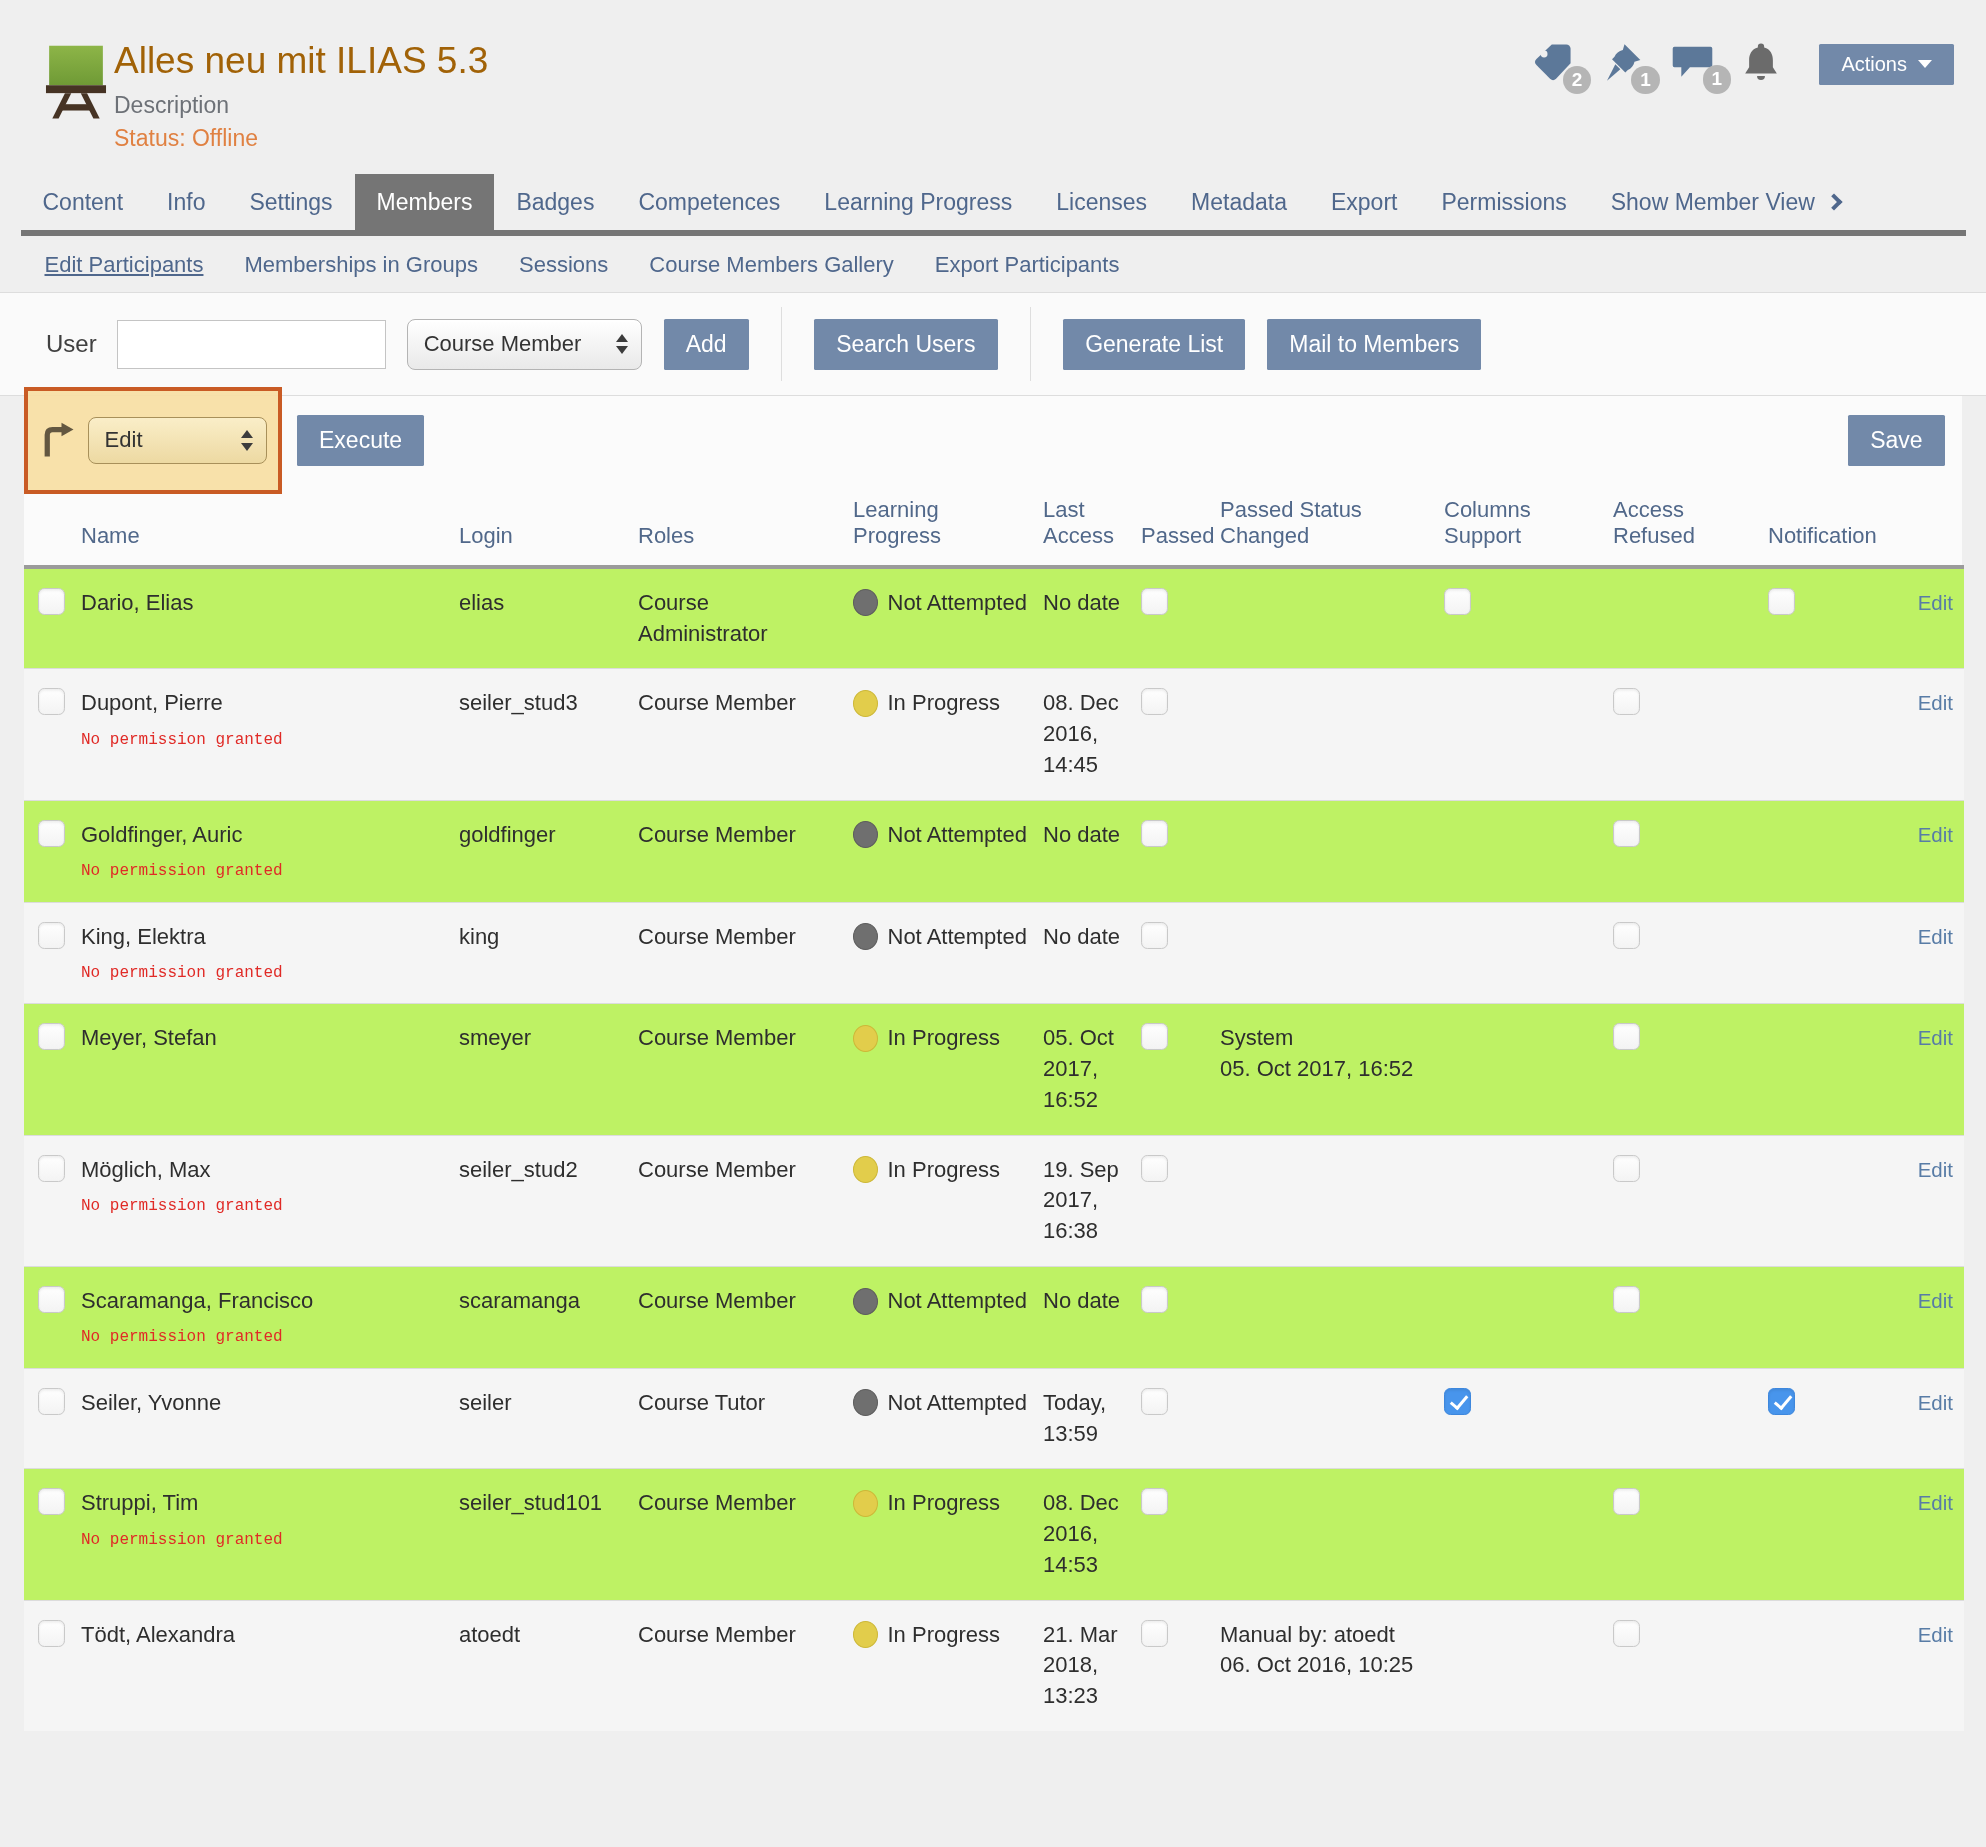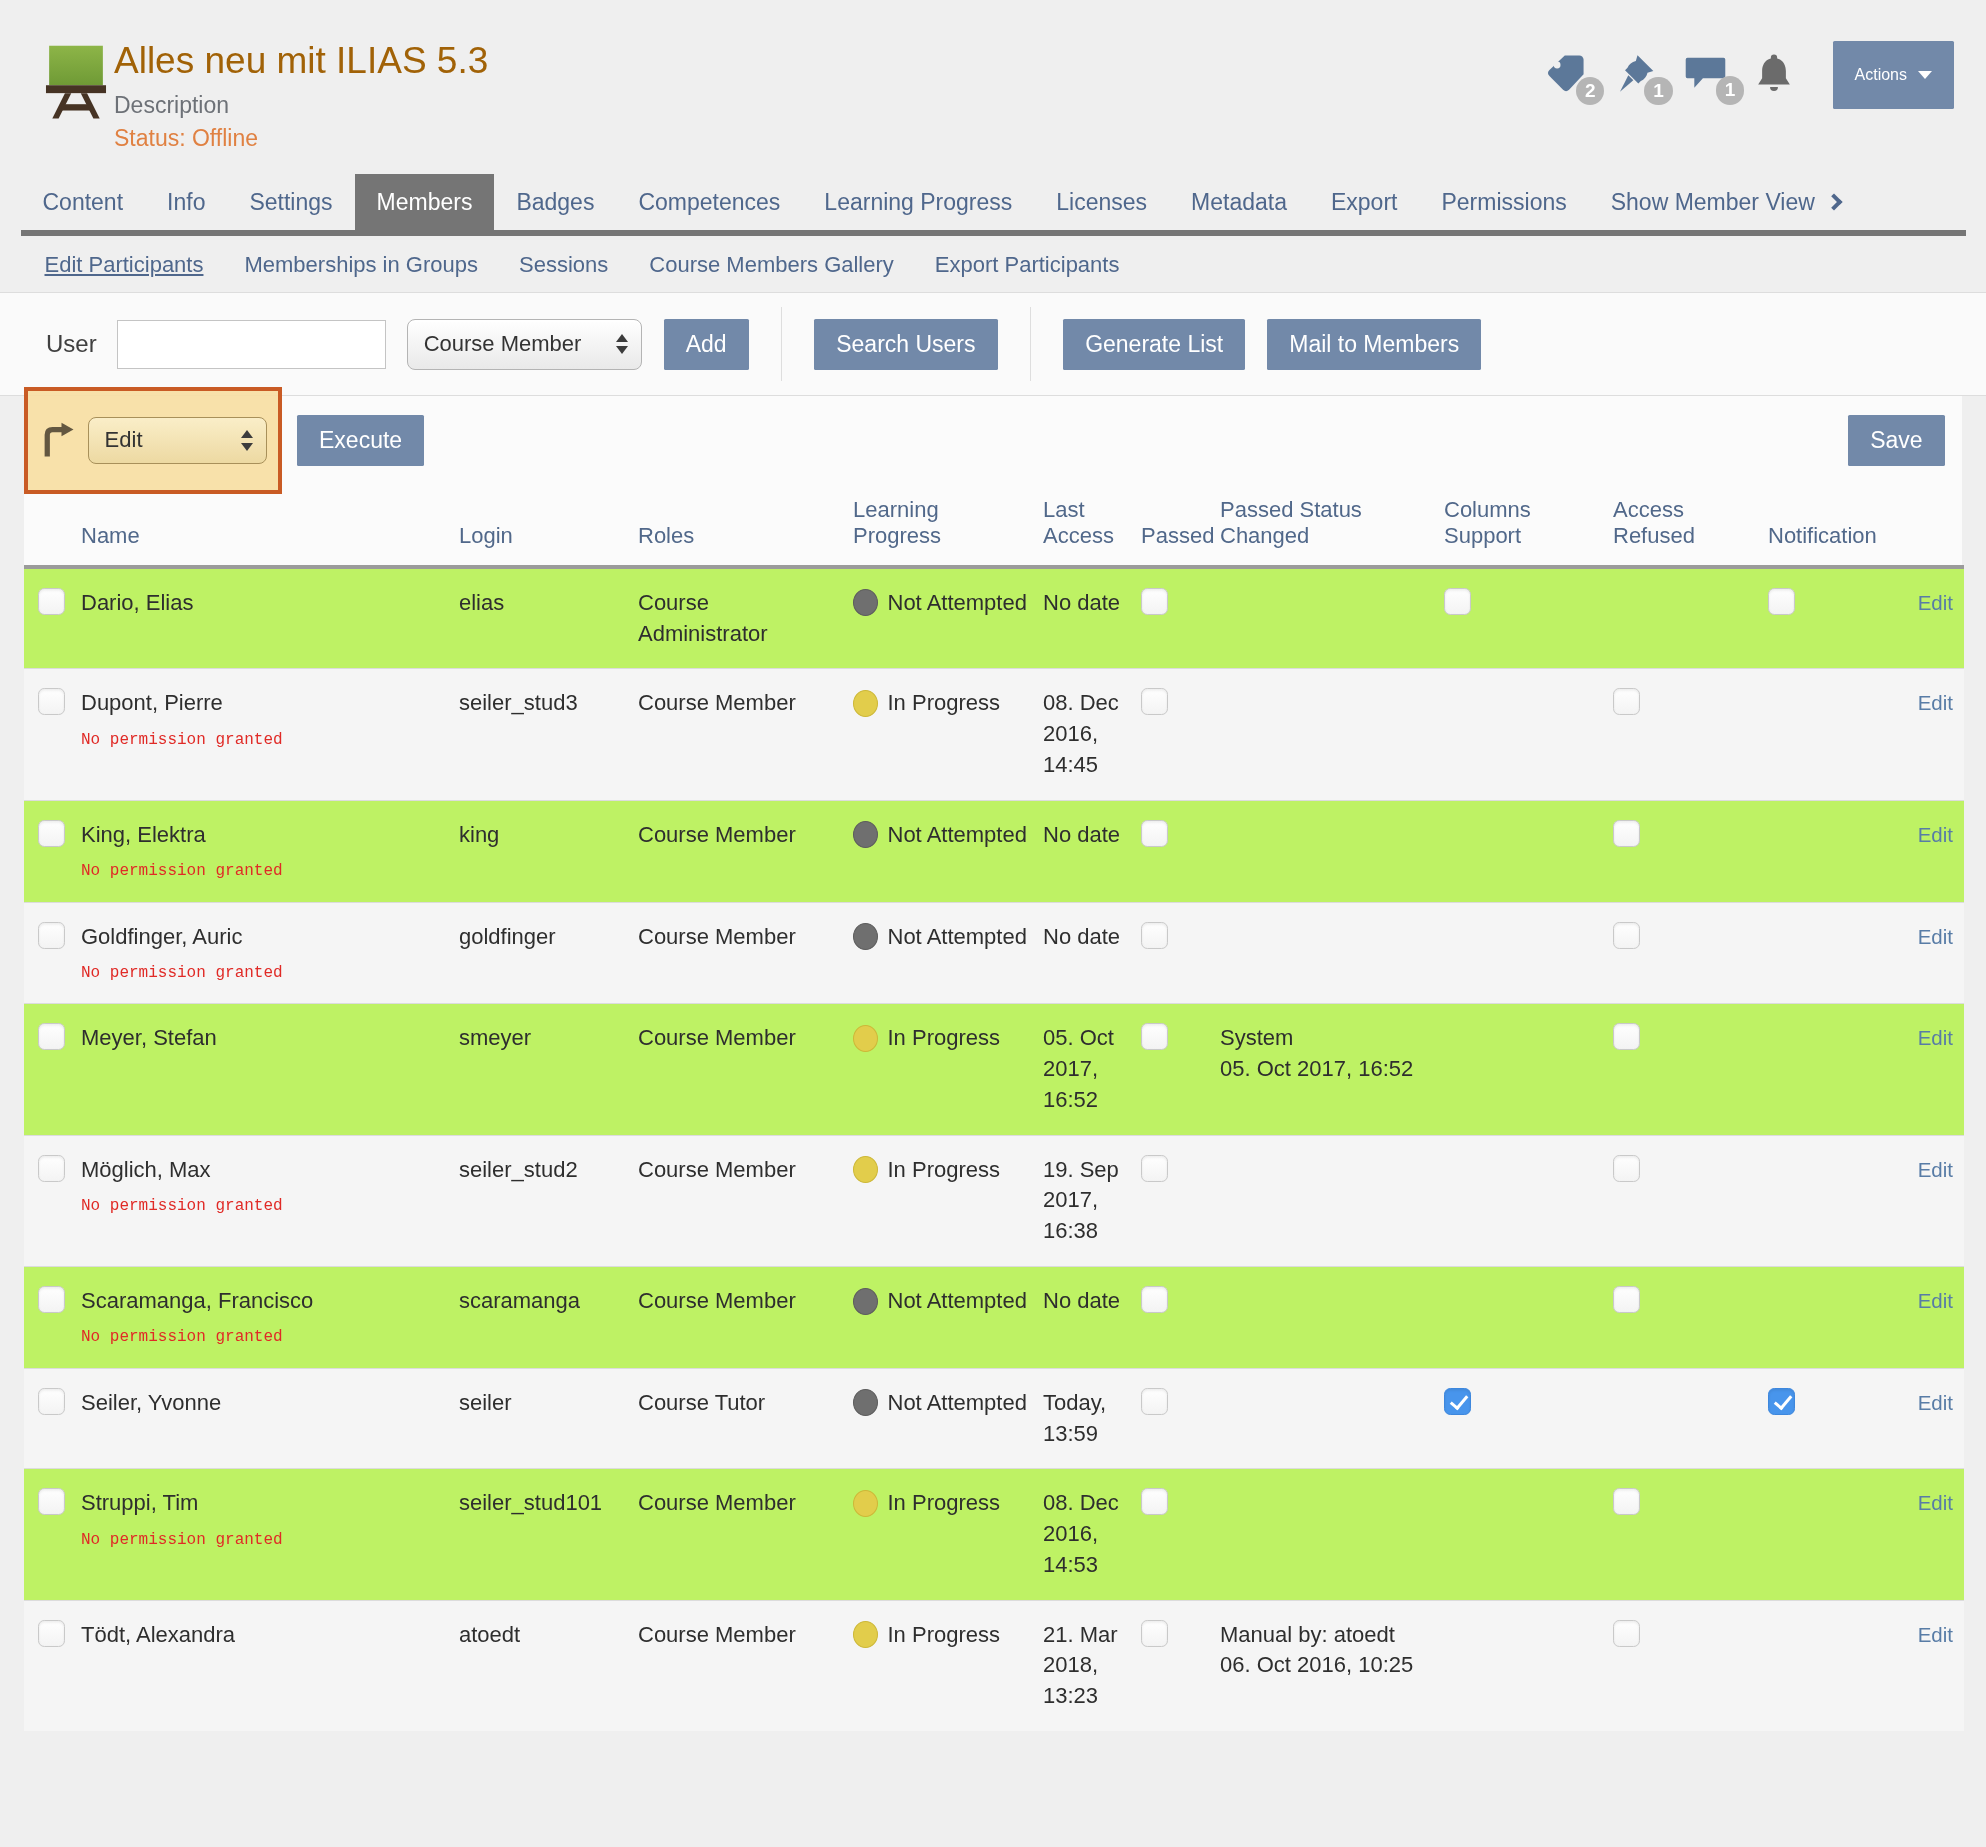--- a/index.html
+++ b/index.html
@@ -23,21 +23,21 @@
   .count-badge {
     position:absolute; right:-17.4px; bottom:-8px; width:28.4px; height:28.4px; border-radius:50%;
     background:#b5b5b5; color:#fff; font-size:19px; font-weight:bold;
     display:flex; align-items:center; justify-content:center;
   }
   .btn {
     background:#7289a9; color:#fff; border:none; border-radius:1.6px;
     font-size:23px; font-family:inherit; height:51px; padding:0 22px;
     display:inline-flex; align-items:center; gap:11px; cursor:pointer;
   }
-  .btn-actions { height:68px; font-size:16px; margin-left:11px; }
+  .btn-actions { height:41px; font-size:20px; margin-left:11px; }
   .caret-down { width:0;height:0;border-left:7.1px solid transparent;border-right:7.1px solid transparent;border-top:8.7px solid currentColor; display:inline-block; }
 
   
   .tabbar { margin:0 20.5px; border-bottom:6.3px solid #757575; display:flex; align-items:flex-end; }
   .tab { font-size:23px; color:#4f678c; padding:14.2px 22px; cursor:pointer; display:flex; align-items:center; gap:9.5px; }
   .tab.active { background:#757575; color:#fff; }
   .chev { width:12px; height:12px; border-top:4.7px solid #4f678c; border-right:4.7px solid #4f678c; transform:rotate(45deg); display:inline-block; margin-left:3.2px; }
   .subtabs { margin:0 20.5px; padding:16px 11px 14.2px 24px; display:flex; gap:41px; }
   .subtab { font-size:22px; color:#4f678c; cursor:pointer; }
   .subtab.active { text-decoration:underline; }
@@ -354,47 +354,47 @@
     <td></td>
     <td></td>
     <td><input type="checkbox" class="cb" style=""></td>
     <td></td>
     <td class="c-edit-cell"><a class="edit-link">Edit</a></td>
   </tr>
 
   <tr>
     <td><input type="checkbox" class="cb" style=""></td>
     <td>
+      <div class="p-name">Goldfinger, Auric</div>
+      <div class="p-note">No permission granted</div>
+    </td>
+    <td>goldfinger</td>
+    <td>Course Member</td>
+    <td>
+      <span class="lp-cell">
+                <span class="lp-dot lp-gray"></span>
+                <span class="lp-text">Not Attempted</span>
+              </span>
+    </td>
+    <td>No date</td>
+    <td><input type="checkbox" class="cb" style=""></td>
+    <td></td>
+    <td></td>
+    <td><input type="checkbox" class="cb" style=""></td>
+    <td></td>
+    <td class="c-edit-cell"><a class="edit-link">Edit</a></td>
+  </tr>
+
+  <tr>
+    <td><input type="checkbox" class="cb" style=""></td>
+    <td>
       <div class="p-name">King, Elektra</div>
       <div class="p-note">No permission granted</div>
     </td>
     <td>king</td>
-    <td>Course Member</td>
-    <td>
-      <span class="lp-cell">
-                <span class="lp-dot lp-gray"></span>
-                <span class="lp-text">Not Attempted</span>
-              </span>
-    </td>
-    <td>No date</td>
-    <td><input type="checkbox" class="cb" style=""></td>
-    <td></td>
-    <td></td>
-    <td><input type="checkbox" class="cb" style=""></td>
-    <td></td>
-    <td class="c-edit-cell"><a class="edit-link">Edit</a></td>
-  </tr>
-
-  <tr>
-    <td><input type="checkbox" class="cb" style=""></td>
-    <td>
-      <div class="p-name">Goldfinger, Auric</div>
-      <div class="p-note">No permission granted</div>
-    </td>
-    <td>goldfinger</td>
     <td>Course Member</td>
     <td>
       <span class="lp-cell">
                 <span class="lp-dot lp-gray"></span>
                 <span class="lp-text">Not Attempted</span>
               </span>
     </td>
     <td>No date</td>
     <td><input type="checkbox" class="cb" style=""></td>
     <td></td>

